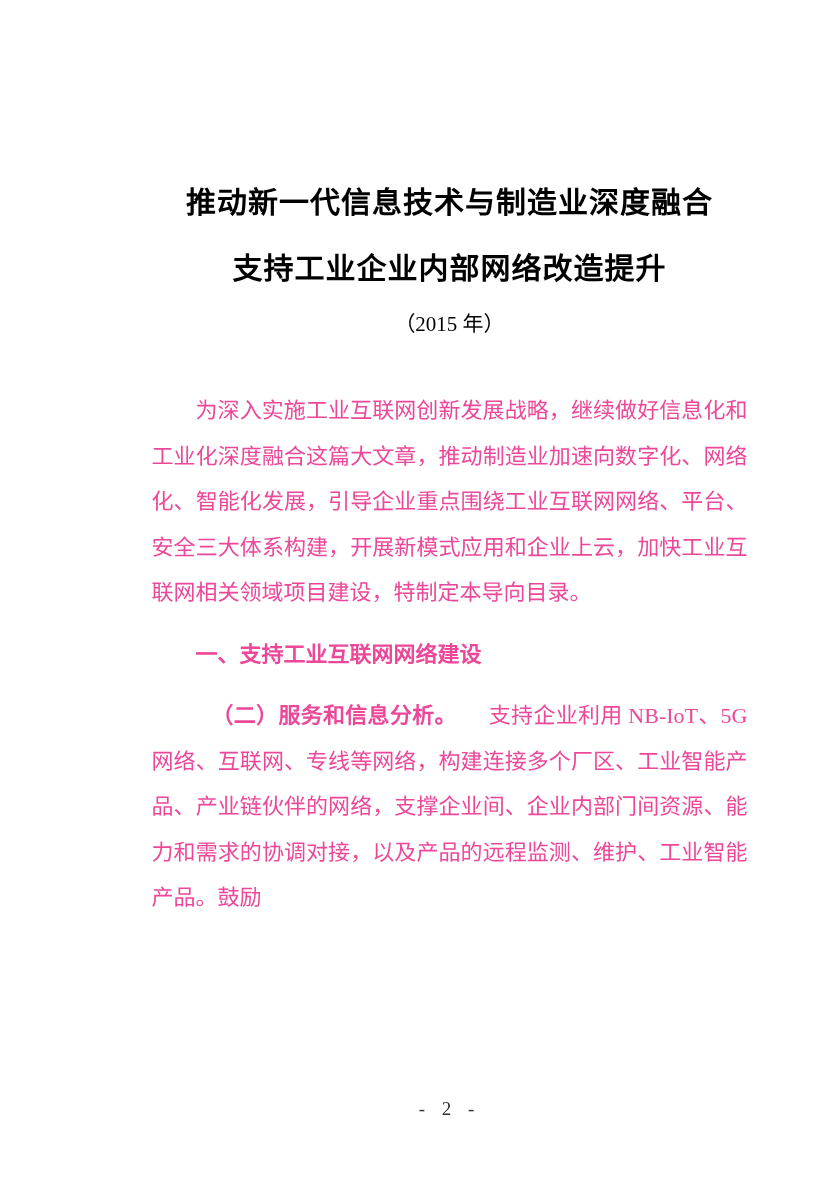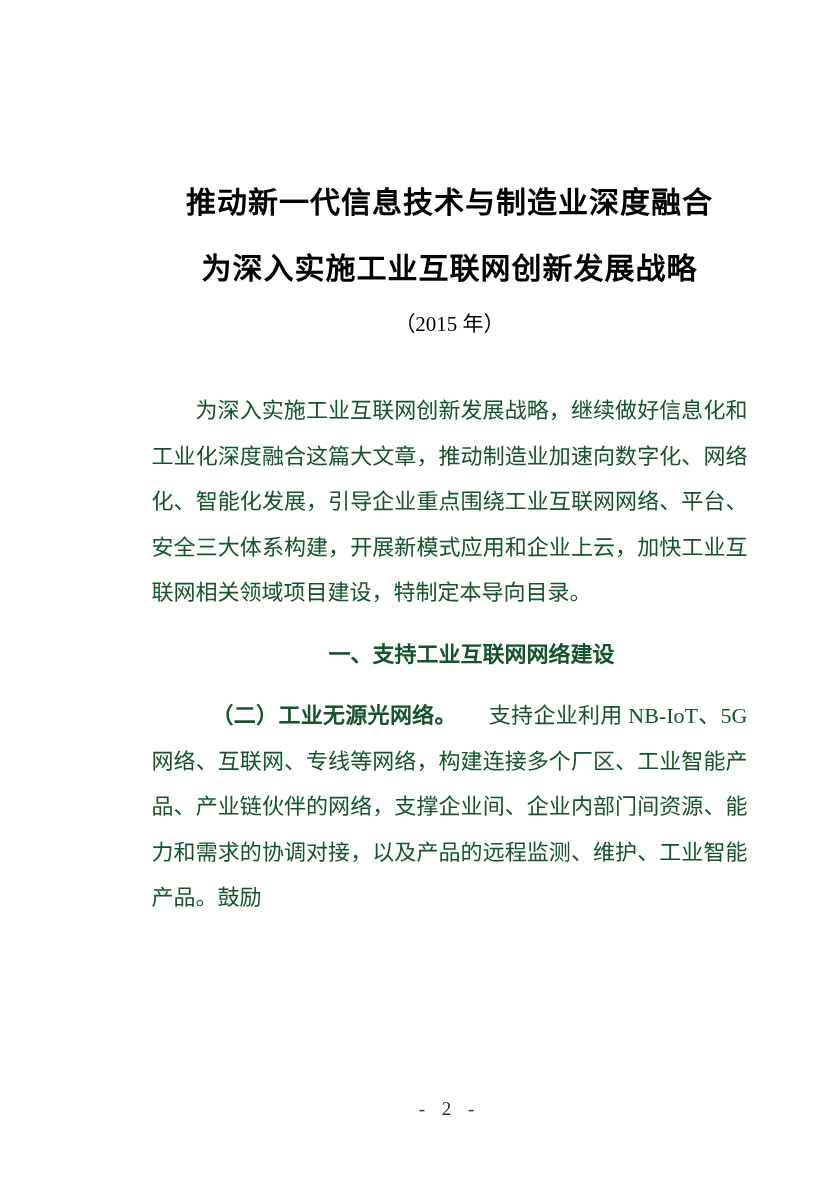--- a/index.html
+++ b/index.html
@@ -31,31 +31,31 @@
     line-height: 28px;
     color: #000000;
   }
   .doc-body {
     margin: 50px auto 0 auto;
     width: 628px;
     font-family: "Liberation Serif", "DejaVu Serif", serif;
     font-size: 22px;
     line-height: 45.5px;
     text-align: justify;
-    color: #14532d;
+    color: #ec4899;
   }
   .para {
     text-indent: 2em;
   }
   .section-heading {
     text-indent: 2em;
     font-family: "Liberation Sans", "DejaVu Sans", sans-serif;
     font-weight: bold;
     font-size: 22px;
-    text-align: center;
+    text-align: left;
   }
   .lead {
     font-weight: bold;
   }
   .page-footer {
     position: absolute;
     left: 0;
     right: 0;
     top: 1050px;
     text-align: center;
@@ -65,31 +65,31 @@
     color: #333333;
   }
 </style>
 </head>
 <body>
 
 <div class="page">
 
   <div class="doc-title">
     <div>推动新一代信息技术与制造业深度融合</div>
-    <div>为深入实施工业互联网创新发展战略</div>
+    <div>支持工业企业内部网络改造提升</div>
   </div>
 
   <div class="doc-subtitle">（2015 年）</div>
 
   <div class="doc-body">
 
     <p class="para">为深入实施工业互联网创新发展战略，继续做好信息化和工业化深度融合这篇大文章，推动制造业加速向数字化、网络化、智能化发展，引导企业重点围绕工业互联网网络、平台、安全三大体系构建，开展新模式应用和企业上云，加快工业互联网相关领域项目建设，特制定本导向目录。</p>
 
     <p class="section-heading">一、支持工业互联网网络建设</p>
 
 
-    <p class="para"><span class="lead">（二）工业无源光网络。</span><span>支持企业利用 NB-IoT、5G 网络、互联网、专线等网络，构建连接多个厂区、工业智能产品、产业链伙伴的网络，支撑企业间、企业内部门间资源、能力和需求的协调对接，以及产品的远程监测、维护、工业智能产品。鼓励</span></p>
+    <p class="para"><span class="lead">（二）服务和信息分析。</span><span>支持企业利用 NB-IoT、5G 网络、互联网、专线等网络，构建连接多个厂区、工业智能产品、产业链伙伴的网络，支撑企业间、企业内部门间资源、能力和需求的协调对接，以及产品的远程监测、维护、工业智能产品。鼓励</span></p>
 
   </div>
 
   <div class="page-footer">- 2 -</div>
 
 </div>
 
 </body></html>

